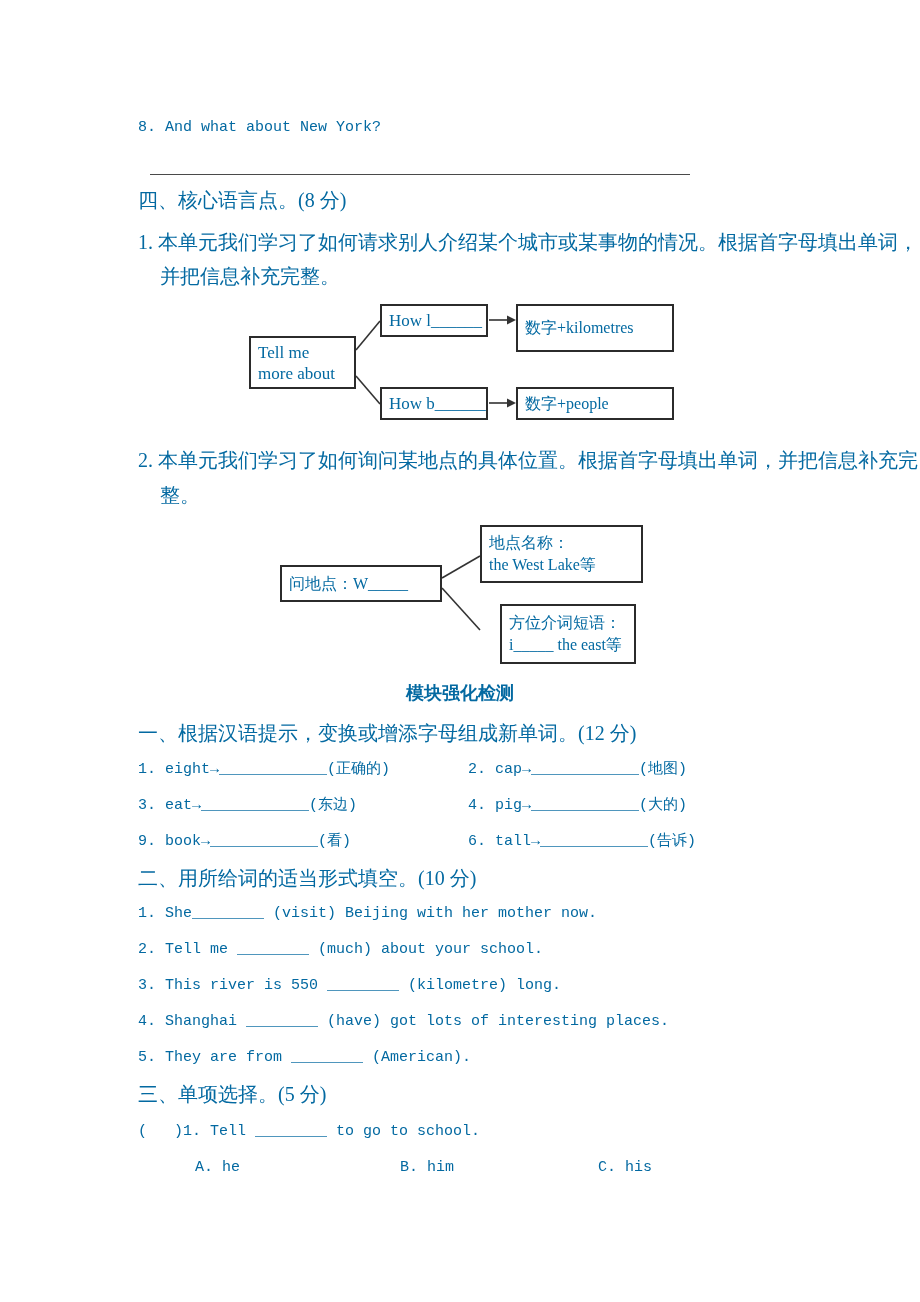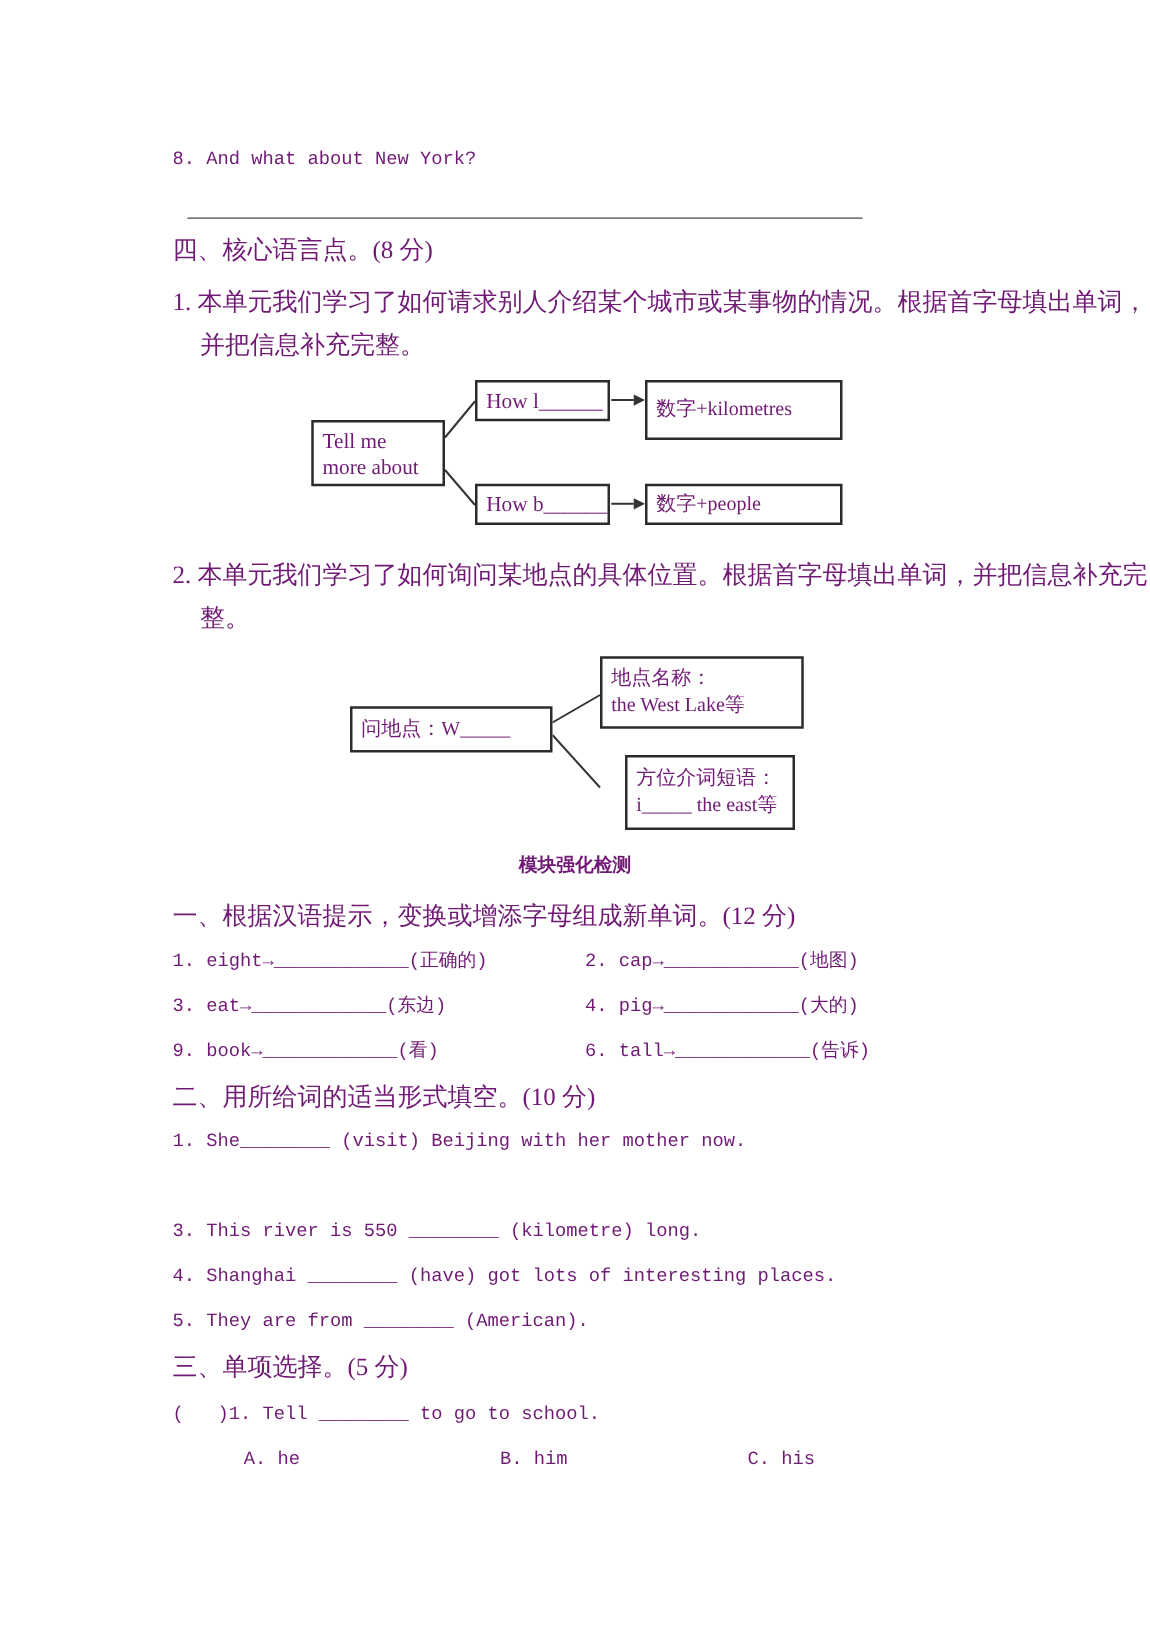--- a/index.html
+++ b/index.html
@@ -1,19 +1,19 @@
 <!DOCTYPE html>
 <html><head>
 <meta charset="utf-8">
 <style>
   * { margin:0; padding:0; box-sizing:border-box; }
   html, body { width:920px; height:1302px; background:#ffffff; }
   .page {
     position:relative; width:920px; height:1302px;
-    background:#ffffff; color:#701a75; overflow:hidden;
+    background:#ffffff; color:#0369a1; overflow:hidden;
   }
   .abs { position:absolute; white-space:pre; line-height:20px; }
   .mono { font-family:"Liberation Mono","DejaVu Sans Mono",monospace; font-size:15px; }
   .cn   { font-family:"Liberation Serif","DejaVu Serif",serif; font-size:20px; }
   .bold { font-weight:700; }
   .center { text-align:center; }
   .answer-line { border-top:1px solid #4a4a4a; height:0; }
   .diagram { position:absolute; }
   .diagram svg { position:absolute; left:0; top:0; }
   .cline { stroke:#333333; stroke-width:1.6; }
@@ -81,34 +81,35 @@
     </div>
     <div class="box cnbox" style="left:280px; top:45px; width:162px; height:37px">
       <div>问地点：W_____</div>
     </div>
     <div class="box cnbox" style="left:500px; top:84px; width:136px; height:60px">
       <div>方位介词短语：</div>
       <div>i_____ the east等</div>
     </div>
   </div>
 
-  <div class="abs cn bold center" style="left:0; top:683px; width:920px; font-size:15px">模块强化检测</div>
+  <div class="abs cn bold center" style="left:0; top:683px; width:920px; font-size:18px">模块强化检测</div>
 
   <div class="abs cn" style="left:138px; top:723px">一、根据汉语提示，变换或增添字母组成新单词。(12 分)</div>
 
   <div class="abs mono" style="left:138px; top:760px">1. eight→____________(正确的)</div>
   <div class="abs mono" style="left:468px; top:760px">2. cap→____________(地图)</div>
   <div class="abs mono" style="left:138px; top:796px">3. eat→____________(东边)</div>
   <div class="abs mono" style="left:468px; top:796px">4. pig→____________(大的)</div>
   <div class="abs mono" style="left:138px; top:832px">9. book→____________(看)</div>
   <div class="abs mono" style="left:468px; top:832px">6. tall→____________(告诉)</div>
 
   <div class="abs cn" style="left:138px; top:868px">二、用所给词的适当形式填空。(10 分)</div>
 
   <div class="abs mono" style="left:138px; top:904px">1. She________ (visit) Beijing with her mother now.</div>
+  <div class="abs mono" style="left:138px; top:940px">2. Tell me ________ (much) about your school.</div>
   <div class="abs mono" style="left:138px; top:976px">3. This river is 550 ________ (kilometre) long.</div>
   <div class="abs mono" style="left:138px; top:1012px">4. Shanghai ________ (have) got lots of interesting places.</div>
   <div class="abs mono" style="left:138px; top:1048px">5. They are from ________ (American).</div>
 
   <div class="abs cn" style="left:138px; top:1084px">三、单项选择。(5 分)</div>
 
   <div class="abs mono" style="left:138px; top:1122px">(   )1. Tell ________ to go to school.</div>
 
   <div class="abs mono" style="left:195px; top:1158px">A. he</div>
   <div class="abs mono" style="left:400px; top:1158px">B. him</div>

